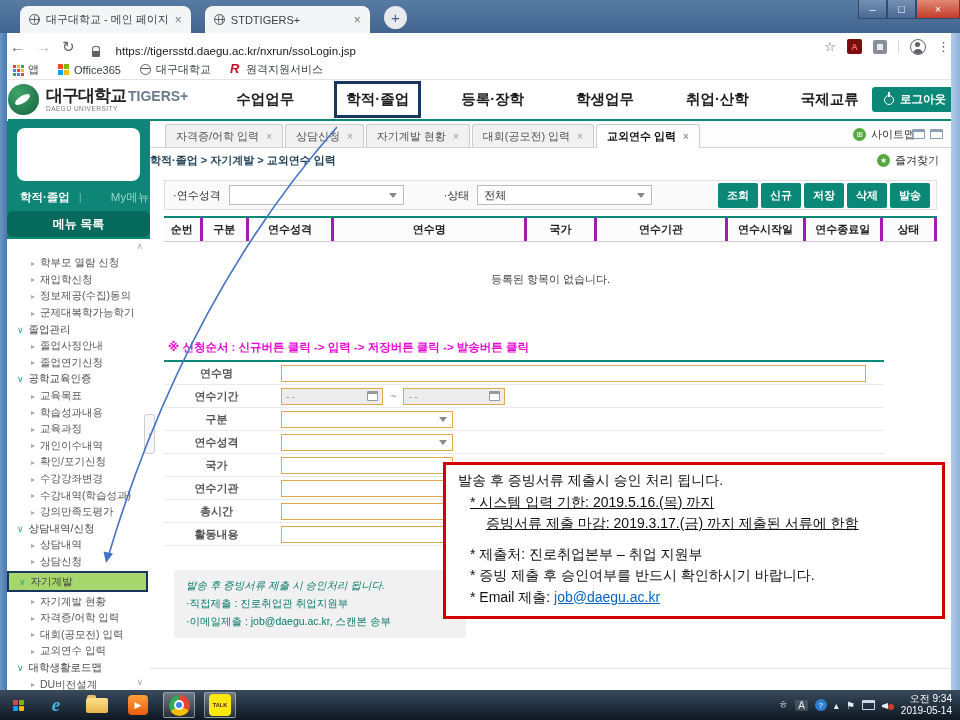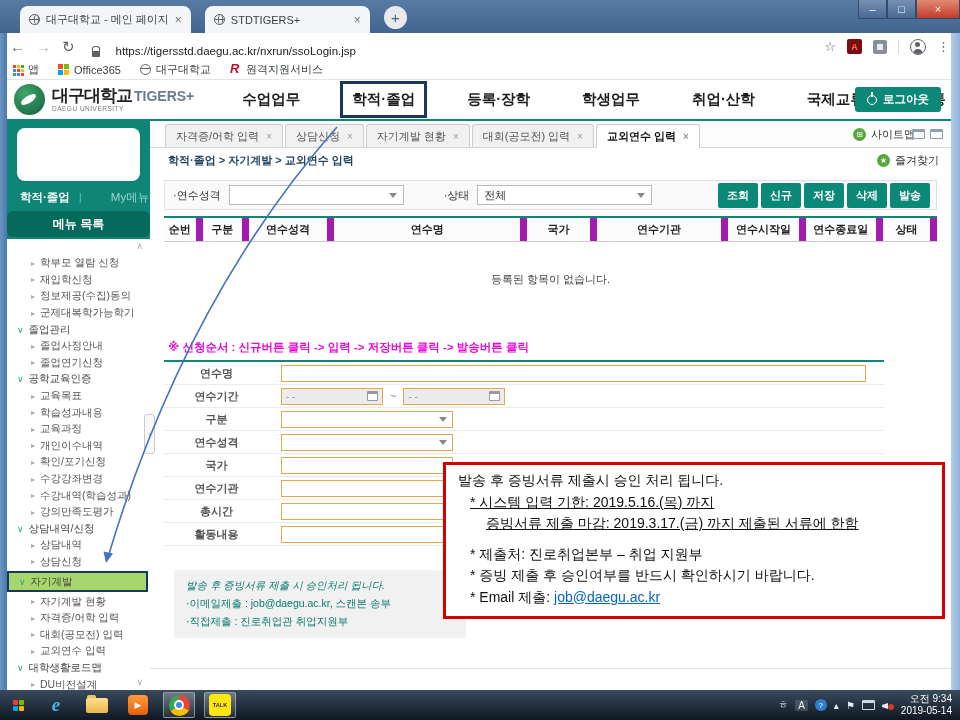--- a/index.html
+++ b/index.html
@@ -44,31 +44,31 @@
   .bm-ic{width:11px;height:11px;position:relative;flex:none;}
   .icon-apps .bm-ic::before{content:"";position:absolute;top:1px;left:1px;width:2.5px;height:2.5px;background:#ea4335;
     box-shadow:4px 0 #fbbc05,8px 0 #34a853,0 4px #4285f4,4px 4px #ea4335,8px 4px #fbbc05,0 8px #34a853,4px 8px #4285f4,8px 8px #ea4335;}
   .icon-office .bm-ic::before{content:"";position:absolute;top:0;left:0;width:5px;height:5px;background:#f25022;
     box-shadow:6px 0 #7fba00,0 6px #00a4ef,6px 6px #ffb900;}
   .icon-globe .bm-ic{border:1.5px solid #5f6368;border-radius:50%;}
   .icon-globe .bm-ic::before{content:"";position:absolute;left:-1px;right:-1px;top:3px;height:1.2px;background:#5f6368;}
   .icon-remote .bm-ic::before{content:"R";position:absolute;top:-3px;left:0;color:#c3112c;font-weight:800;font-size:13px;font-style:italic;}
 
   
-  .site-header{height:41px;display:flex;align-items:center;border-bottom:2px solid var(--accent);position:relative;padding-left:14px;background:#fff;}
+  .site-header{height:41px;display:flex;align-items:center;border-bottom:2px solid var(--accent);position:relative;background:#fff;margin-left:8px;}
   .emblem{width:31px;height:31px;border-radius:50%;background:radial-gradient(circle at 35% 30%,#3fa46a,#156240);position:relative;flex:none;}
   .emblem::after{content:"";position:absolute;width:17px;height:7px;background:#fff;border-radius:50%;top:12px;left:6px;transform:rotate(-32deg);}
   .logotxt{margin-left:7px;line-height:1;}
   .logo-kr{font-size:17px;font-weight:800;color:#222;letter-spacing:-1px;}
   .logo-ti{font-size:14px;color:#6b7b8a;margin-left:2px;font-weight:bold;}
   .logo-sub{font-size:6.5px;color:#777;letter-spacing:.5px;margin-top:2px;}
   .topnav{display:flex;margin-left:48px;gap:52px;}
   .nav-item{font-size:14.5px;font-weight:bold;color:#1d1d1d;position:relative;cursor:pointer;white-space:nowrap;}
   .nav-item.boxed::after{content:"";position:absolute;inset:-9px -12px;border:3px solid var(--anno-navy);}
-  .logout-btn{position:absolute;right:19px;top:7px;height:25px;background:var(--accent);color:#fff;font-size:11.5px;font-weight:bold;border-radius:3px;display:flex;align-items:center;gap:6px;padding:0 12px;cursor:pointer;}
+  .logout-btn{position:absolute;right:2px;top:7px;height:25px;background:var(--accent);color:#fff;font-size:11.5px;font-weight:bold;border-radius:3px;display:flex;align-items:center;gap:6px;padding:0 12px;cursor:pointer;}
   .power{width:10px;height:10px;border:1.6px solid #fff;border-radius:50%;position:relative;}
   .power::before{content:"";position:absolute;left:3px;top:-4px;width:1.6px;height:5px;background:#fff;}
 
   
   .frame-left{position:absolute;left:0;top:33px;width:7px;bottom:30px;background:linear-gradient(90deg,#6b94c2,#4a79ad);z-index:4;}
   .frame-right{position:absolute;right:0;top:33px;width:9px;bottom:30px;background:linear-gradient(90deg,#b3cbe9,#8fb2d9);z-index:4;}
 
   
   .content{position:absolute;top:121px;left:7px;right:9px;bottom:30px;display:flex;}
   .sidebar{width:143px;background:#0e8577;position:relative;flex:none;}
@@ -92,35 +92,35 @@
   .main{flex:1;background:#fff;position:relative;}
   .ws-tabs{height:27px;display:flex;align-items:flex-end;padding-left:15px;border-bottom:1px solid #d5d5d5;position:relative;background:#fdfdfd;}
   .ws-tab{height:23px;display:flex;align-items:center;gap:7px;padding:0 10px;background:#f1f1f1;border:1px solid #ccc;border-bottom:none;margin-right:2px;font-size:11px;color:#555;border-radius:3px 3px 0 0;cursor:pointer;white-space:nowrap;}
   .ws-tab.active{background:#fff;color:#111;font-weight:bold;margin-bottom:-1px;height:24px;}
   .ws-tab .x{color:#999;font-size:10px;}
   .ws-right{position:absolute;right:36px;top:6px;display:flex;align-items:center;gap:5px;font-size:11px;color:#333;}
   .gcirc{width:13px;height:13px;border-radius:50%;background:#57a83c;color:#fff;display:grid;place-items:center;font-size:8px;flex:none;}
   .win-ic{width:13px;height:10px;border:1.5px solid #8aa0b5;border-top-width:3px;border-radius:1px;cursor:pointer;}
   .ws-win-ics{position:absolute;right:8px;top:8px;display:flex;gap:5px;}
 
-  .crumb-row{height:24px;display:flex;align-items:center;padding-left:18px;position:relative;}
+  .crumb-row{height:24px;display:flex;align-items:center;position:relative;}
   .breadcrumb{font-size:11px;font-weight:bold;color:#24455e;}
   .fav{position:absolute;right:12px;display:flex;align-items:center;gap:5px;font-size:11px;color:#333;cursor:pointer;}
 
   .filter-bar{margin:8px 14px 0;height:30px;background:#fafafa;border:1px solid #e0e0e0;display:flex;align-items:center;padding:0 8px;position:relative;}
   .flabel{font-size:11px;color:#333;margin-right:8px;}
   .fsel{width:175px;height:20px;background:#fff;border:1px solid #bbb;display:flex;align-items:center;justify-content:space-between;padding:0 6px;font-size:11px;color:#333;cursor:pointer;}
   .chev{width:0;height:0;border-left:4px solid transparent;border-right:4px solid transparent;border-top:5px solid #888;}
   .gap40{width:40px;}
   .btn-group{position:absolute;right:6px;display:flex;gap:3px;}
   .tbtn{background:var(--accent);color:#fff;font-size:11px;font-weight:bold;padding:5px 9px;border-radius:2px;cursor:pointer;}
 
   .grid-table{margin:6px 14px 0;border-top:2px solid var(--accent);}
   .gt-head{display:grid;grid-template-columns:5% 6% 11% 25% 9% 17% 10% 10% 7%;height:24px;border-bottom:1px solid #ccc;background:#fcfcfc;}
-  .gt-head div{display:flex;align-items:center;justify-content:center;font-size:11px;font-weight:bold;color:#222;border-right:7px solid #a21caf;white-space:nowrap;overflow:hidden;}
+  .gt-head div{display:flex;align-items:center;justify-content:center;font-size:11px;font-weight:bold;color:#222;border-right:3px solid #a21caf;white-space:nowrap;overflow:hidden;}
   .gt-empty{height:74px;display:grid;place-items:center;font-size:11px;color:#444;}
 
   .order-notice{margin:24px 0 0 18px;font-size:11.5px;font-weight:bold;color:var(--magenta);}
 
   .form-block{margin:5px 14px 0;border-top:2px solid var(--accent);width:720px;}
   .form-row{display:flex;align-items:center;height:23px;border-bottom:1px solid #eaeaea;}
   .form-label{width:105px;text-align:center;font-size:11px;font-weight:bold;color:#555;flex:none;}
   .form-field{margin-left:12px;display:flex;align-items:center;gap:6px;}
   .ctl{display:none;}
   .ctl-input{height:17px;border:1px solid var(--field);background:#fff;}
@@ -604,22 +604,22 @@
             <div class="form-label">활동내용</div>
             <div class="form-field">
               <input class="ctl ctl-input" style="">
 
             </div>
           </div>
         </div>
 
       <div class="submit-info">
         <div>발송 후 증빙서류 제출 시 승인처리 됩니다.</div>
+        <div>·직접제출 : 진로취업관 취업지원부</div>
         <div>·이메일제출 : job@daegu.ac.kr, 스캔본 송부</div>
-        <div>·직접제출 : 진로취업관 취업지원부</div>
       </div>
 
       <div class="bottom-divider"></div>
 
       <div class="red-box">
         <div>발송 후 증빙서류 제출시 승인 처리 됩니다.</div>
         <div class="rb-ind rb-u">* 시스템 입력 기한: 2019.5.16.(목) 까지</div>
         <div class="rb-ind2 rb-u">증빙서류 제출 마감: 2019.3.17.(금) 까지 제출된 서류에 한함</div>
         <div class="rb-gap"></div>
         <div class="rb-ind">* 제출처: 진로취업본부 – 취업 지원부</div>

